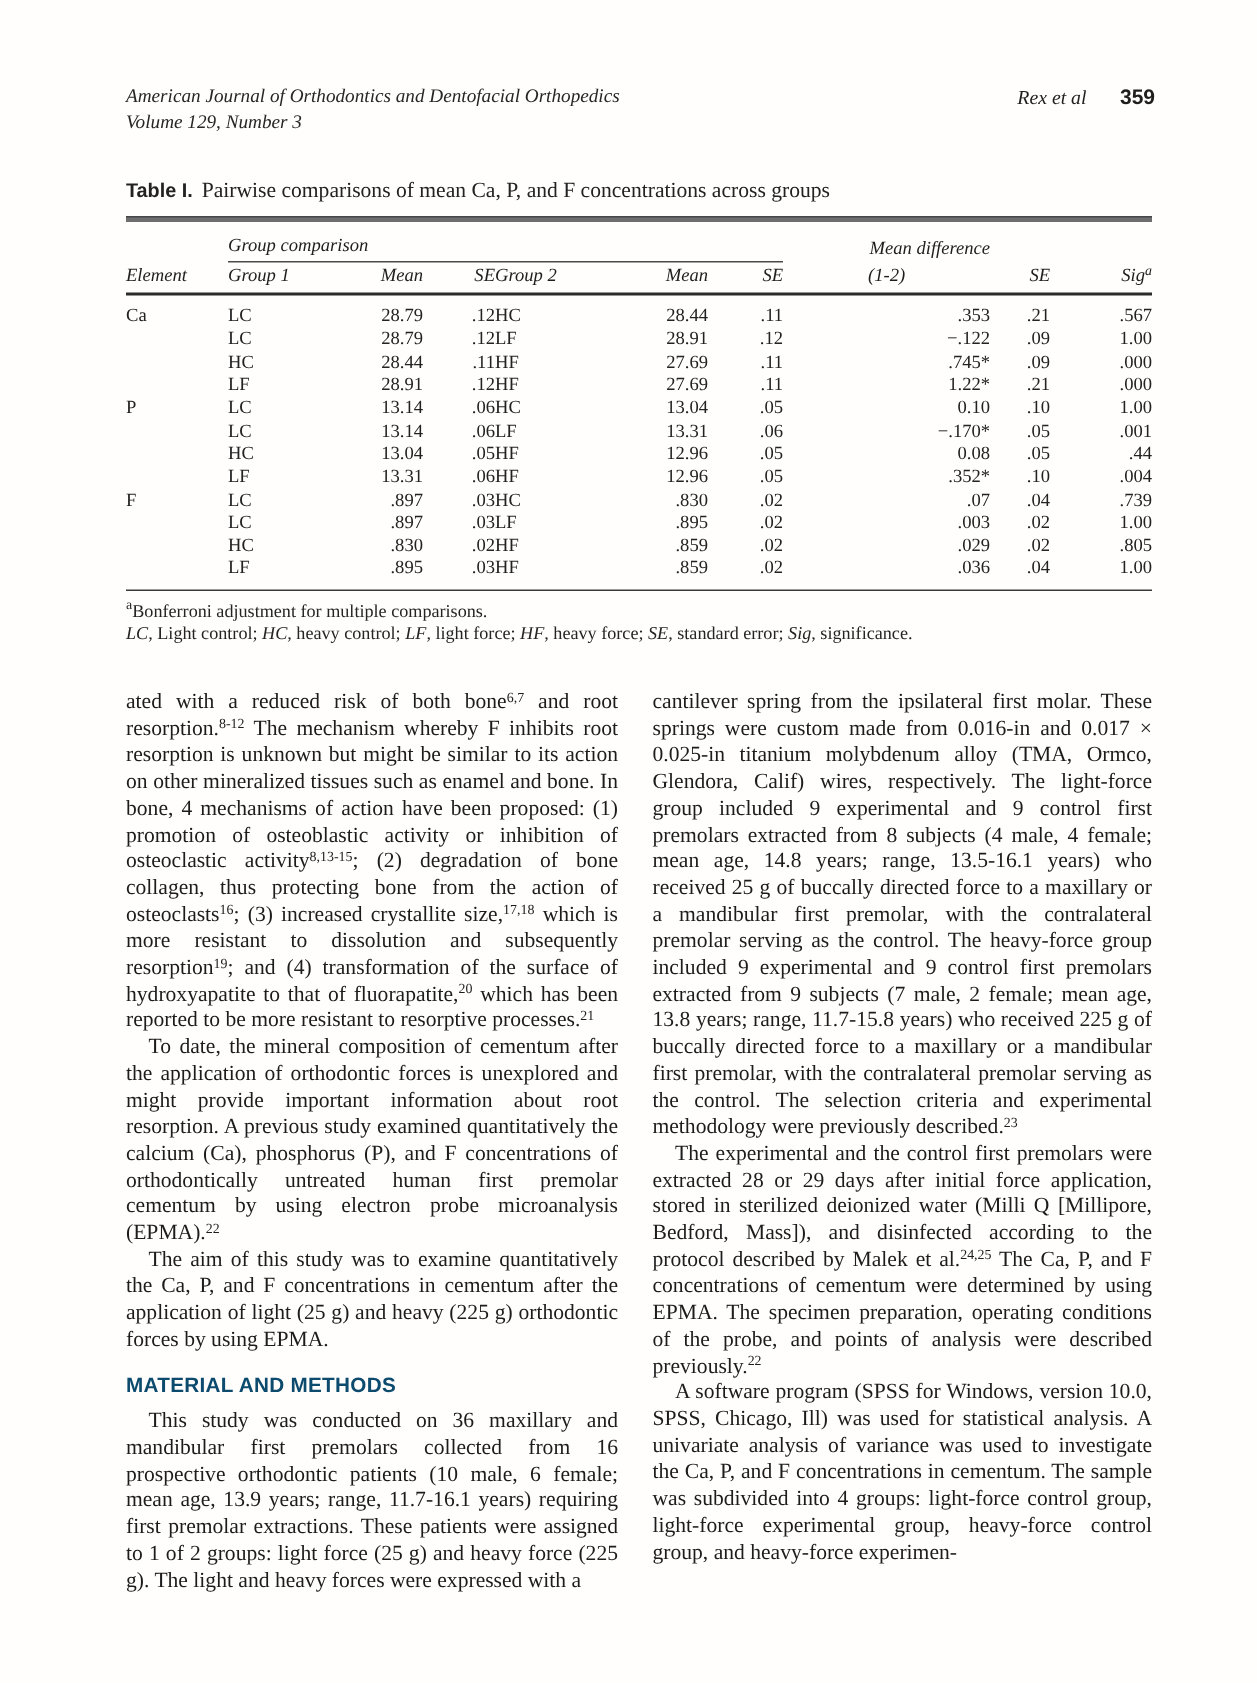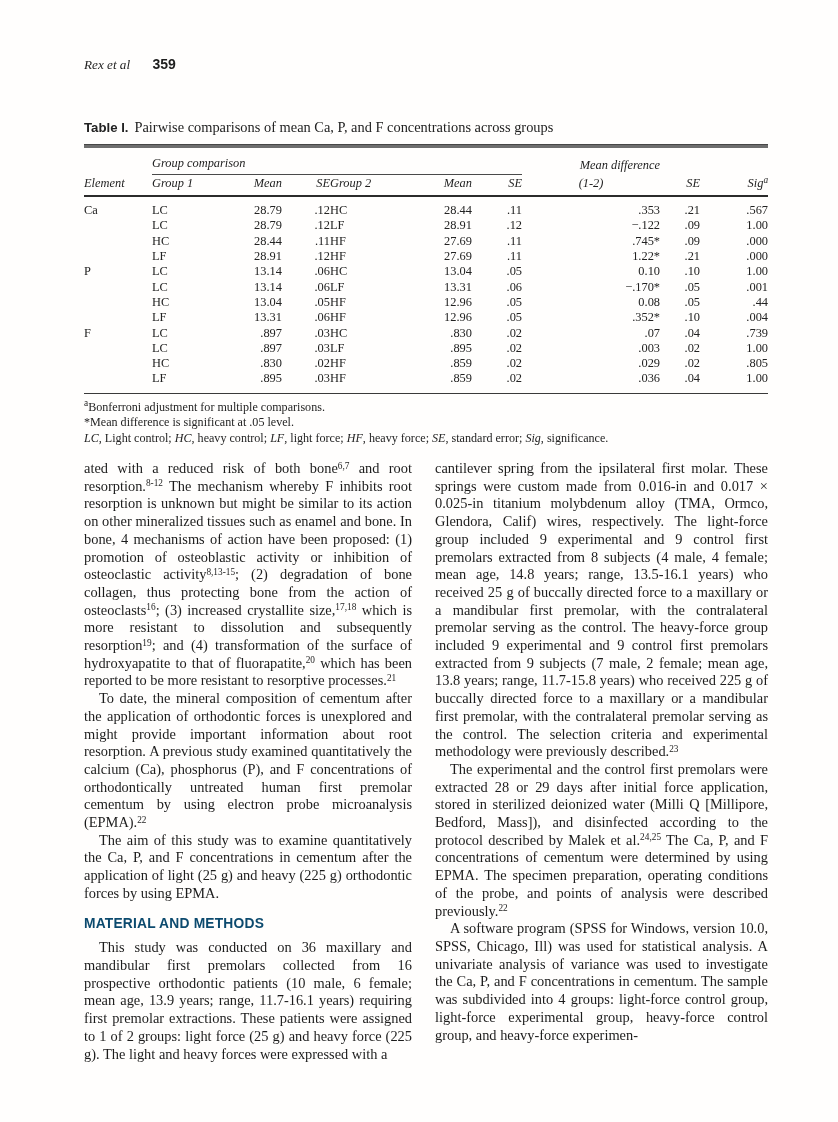--- a/index.html
+++ b/index.html
@@ -87,20 +87,24 @@
     font-size: 13.8px; font-weight: bold; letter-spacing: 0.2px;
     margin: 12px 0 7px 0; text-align: left; color: #0c4a6e;
   }
 </style>
 </head>
 <body>
 
 <div class="page">
 
   <div class="running-head">
+    <div class="jleft">
+      <div>American Journal of Orthodontics and Dentofacial Orthopedics</div>
+      <div>Volume 129, Number 3</div>
+    </div>
     <div class="jright">
       <span class="authors">Rex et al</span>
       <span class="pageno">359</span>
     </div>
   </div>
 
   <div class="table-block">
     <p class="table-caption">
       <span class="tlabel">Table I.</span><span>Pairwise comparisons of mean Ca, P, and F concentrations across groups</span>
     </p>
@@ -281,21 +285,20 @@
             <td class="c6">.859</td>
             <td class="c7">.02</td>
             <td class="c8">.036</td>
             <td class="c9">.04</td>
             <td class="c10">1.00</td>
           </tr>
         </tbody>
     </table>
     <div class="footnotes">
         <div><sup>a</sup>Bonferroni adjustment for multiple comparisons.</div>
-        <div>*Mean difference is significant at .05 level.</div>
         <div><i>LC</i>, Light control; <i>HC</i>, heavy control; <i>LF</i>, light force; <i>HF</i>, heavy force; <i>SE</i>, standard error; <i>Sig</i>, significance.</div>
       </div>
   </div>
 
   <div class="columns">
     <div class="col-left">
       <p class="noindent">ated with a reduced risk of both bone<sup>6,7</sup> and root resorption.<sup>8-12</sup> The mechanism whereby F inhibits root resorption is unknown but might be similar to its action on other mineralized tissues such as enamel and bone. In bone, 4 mechanisms of action have been proposed: (1) promotion of osteoblastic activity or inhibition of osteoclastic activity<sup>8,13-15</sup>; (2) degradation of bone collagen, thus protecting bone from the action of osteoclasts<sup>16</sup>; (3) increased crystallite size,<sup>17,18</sup> which is more resistant to dissolution and subsequently resorption<sup>19</sup>; and (4) transformation of the surface of hydroxyapatite to that of fluorapatite,<sup>20</sup> which has been reported to be more resistant to resorptive processes.<sup>21</sup></p>
       <p>To date, the mineral composition of cementum after the application of orthodontic forces is unexplored and might provide important information about root resorption. A previous study examined quantitatively the calcium (Ca), phosphorus (P), and F concentrations of orthodontically untreated human first premolar cementum by using electron probe microanalysis (EPMA).<sup>22</sup></p>
       <p>The aim of this study was to examine quantitatively the Ca, P, and F concentrations in cementum after the application of light (25 g) and heavy (225 g) orthodontic forces by using EPMA.</p>
       <h2 class="section-heading">MATERIAL AND METHODS</h2>

